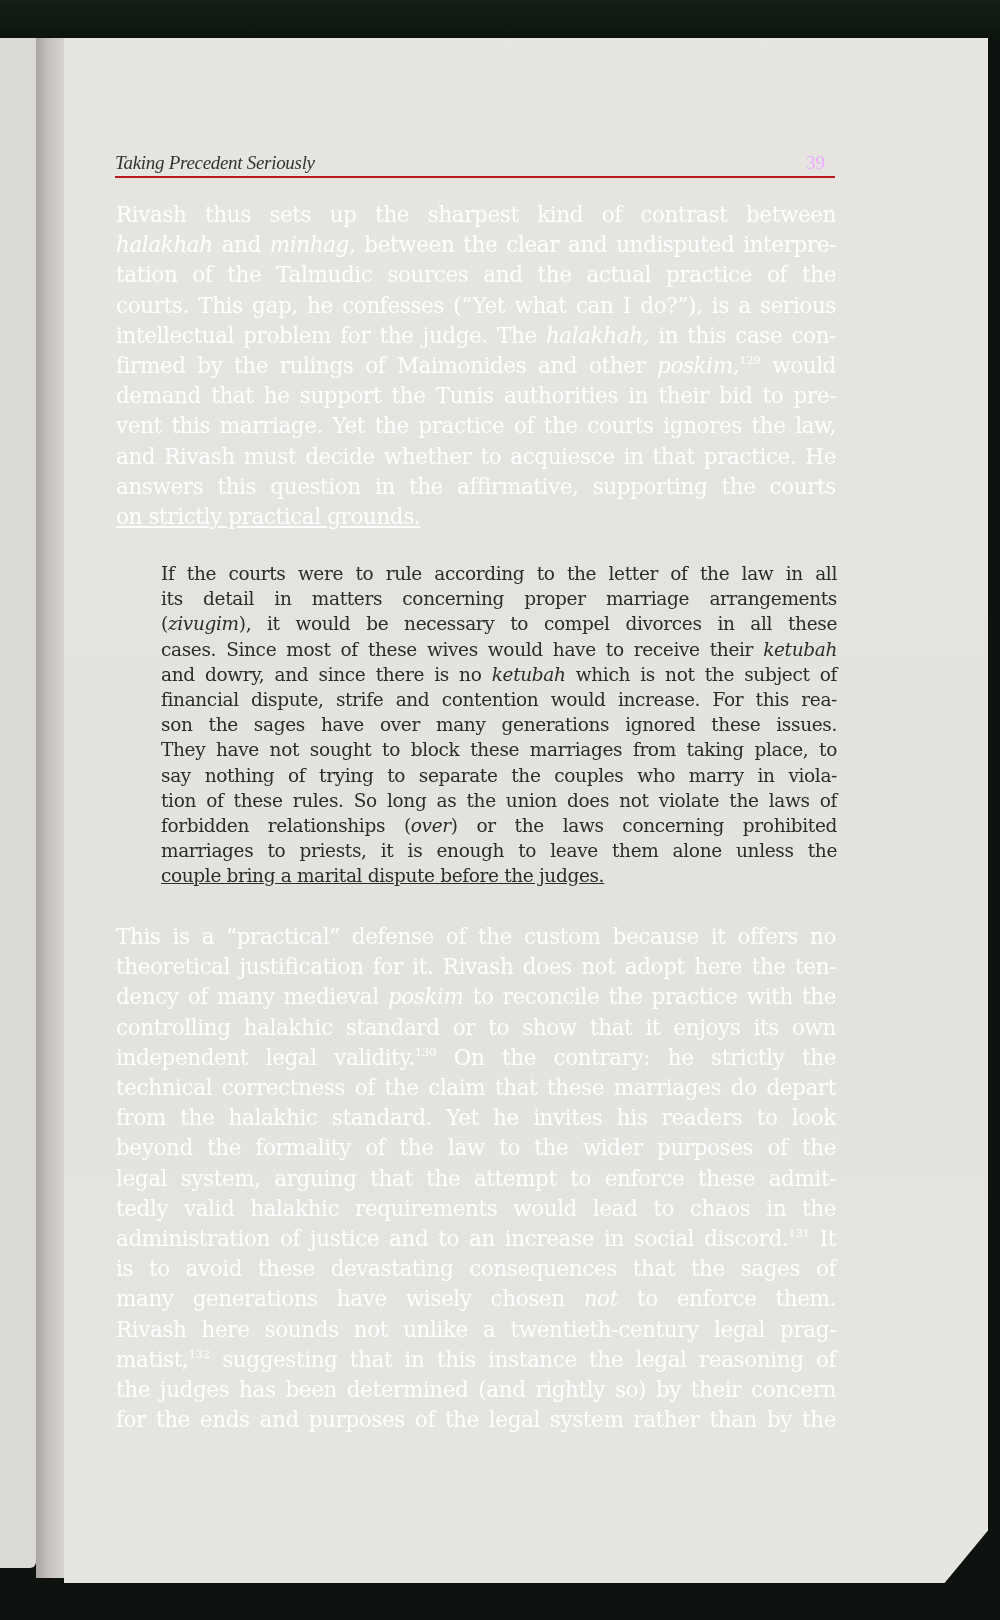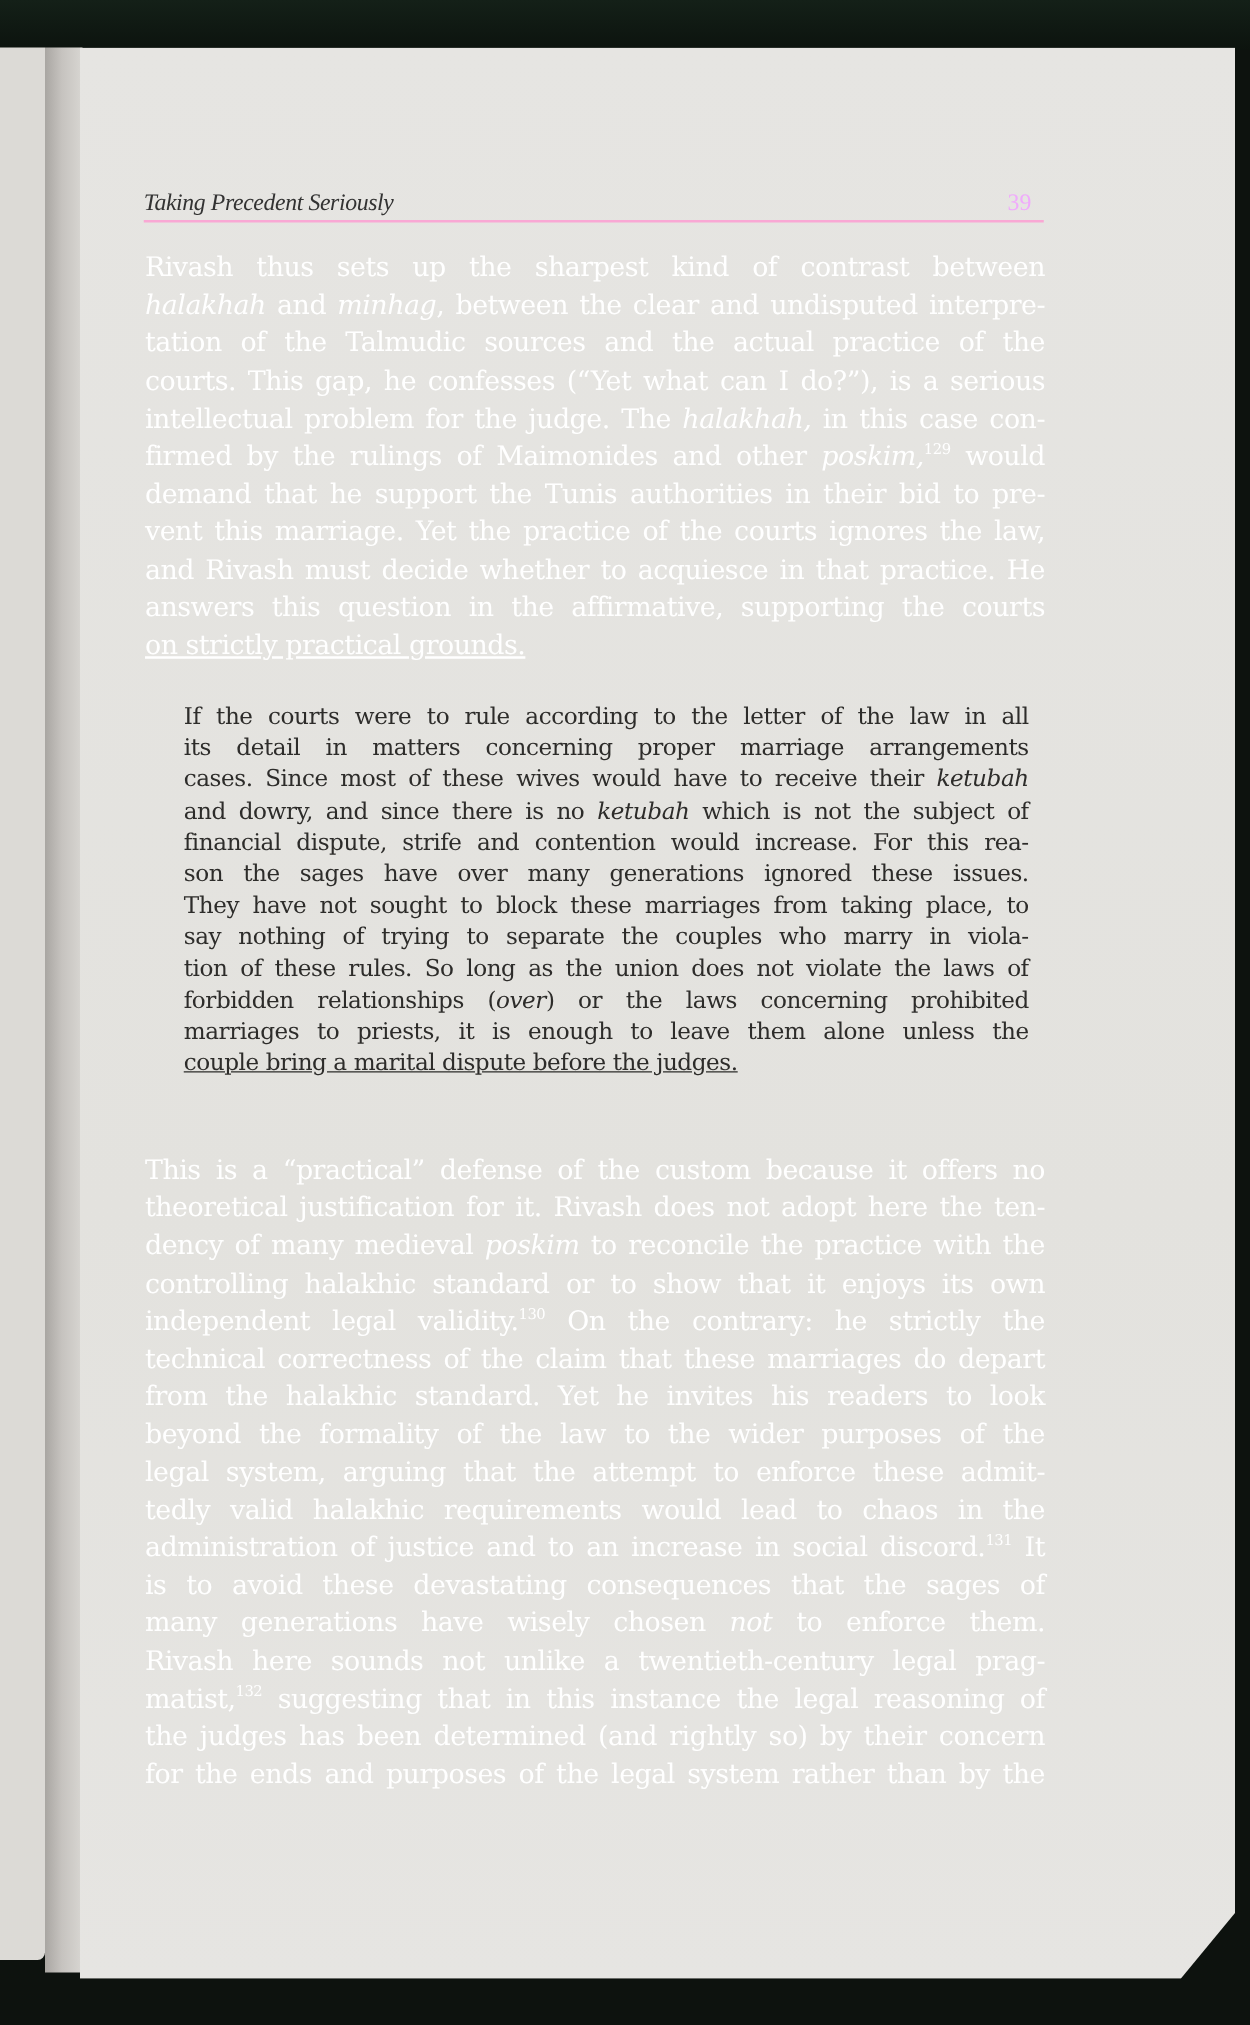--- a/index.html
+++ b/index.html
@@ -20,40 +20,40 @@
     position:absolute; left:36px; top:38px; width:30px; height:1540px;
     background:linear-gradient(90deg,#a9a6a2 0%,#c6c3bf 45%,#d8d6d2 100%);
   }
   .page {
     position:absolute; left:64px; top:38px; width:924px; height:1545px;
     background:linear-gradient(180deg,#e6e5e2 0%,#e3e2de 60%,#e6e5e2 100%);
     clip-path: polygon(0 0, 100% 0, 100% 96.6%, 95.3% 100%, 0 100%);
   }
   .header {
     position:absolute; left:115px; top:146px; width:720px; height:30px;
-    border-bottom:2px solid #f9a8d4;
+    border-bottom:2px solid #b91c1c;
   }
   .running-head {
     position:absolute; left:0; bottom:2px;
     font-family:"Liberation Serif", serif; font-style:italic;
     font-size:19px; color:#333; letter-spacing:-0.3px;
   }
   .page-number {
     position:absolute; right:10px; bottom:2px;
     font-family:"Liberation Serif", serif; font-size:19px; color:#f0abfc;
   }
   .body-text {
     position:absolute; left:116px; width:720px;
     font-family:"DejaVu Serif", serif; font-size:21.5px; line-height:30.2px;
     color:#ffffff; text-align:justify; letter-spacing:-0.4px;
   }
   .para1 { top:200px; }
   .para2 { top:922px; }
   .quote {
-    position:absolute; left:147px; top:561px; width:676px;
+    position:absolute; left:161px; top:561px; width:676px;
     font-family:"DejaVu Serif", serif; font-size:18.5px; line-height:25.2px;
     color:#2d2c2a; text-align:justify; letter-spacing:-0.35px;
   }
   .line { display:block; white-space:nowrap; text-align-last:justify; text-align:justify; }
   .line.last { text-align-last:left;text-decoration:underline; }
   sup { font-size:0.55em; line-height:0; vertical-align:0.75em; }
 </style>
 </head>
 <body>
 
@@ -77,20 +77,21 @@
     <span class="line"><span>firmed by the rulings of Maimonides and other </span><em>poskim,</em><sup>129</sup><span> would</span></span>
     <span class="line"><span>demand that he support the Tunis authorities in their bid to pre-</span></span>
     <span class="line"><span>vent this marriage. Yet the practice of the courts ignores the law,</span></span>
     <span class="line"><span>and Rivash must decide whether to acquiesce in that practice. He</span></span>
     <span class="line"><span>answers this question in the affirmative, supporting the courts</span></span>
     <span class="line last"><span>on strictly practical grounds.</span></span>
   </div>
 <div class="quote">
     <span class="line"><span>If the courts were to rule according to the letter of the law in all</span></span>
     <span class="line"><span>its detail in matters concerning proper marriage arrangements</span></span>
+    <span class="line"><span>(</span><em>zivugim</em><span>), it would be necessary to compel divorces in all these</span></span>
     <span class="line"><span>cases. Since most of these wives would have to receive their </span><em>ketubah</em></span>
     <span class="line"><span>and dowry, and since there is no </span><em>ketubah</em><span> which is not the subject of</span></span>
     <span class="line"><span>financial dispute, strife and contention would increase. For this rea-</span></span>
     <span class="line"><span>son the sages have over many generations ignored these issues.</span></span>
     <span class="line"><span>They have not sought to block these marriages from taking place, to</span></span>
     <span class="line"><span>say nothing of trying to separate the couples who marry in viola-</span></span>
     <span class="line"><span>tion of these rules. So long as the union does not violate the laws of</span></span>
     <span class="line"><span>forbidden relationships (</span><em>over</em><span>) or the laws concerning prohibited</span></span>
     <span class="line"><span>marriages to priests, it is enough to leave them alone unless the</span></span>
     <span class="line last"><span>couple bring a marital dispute before the judges.</span></span>

